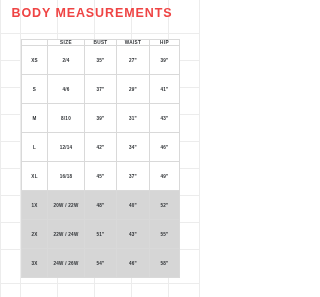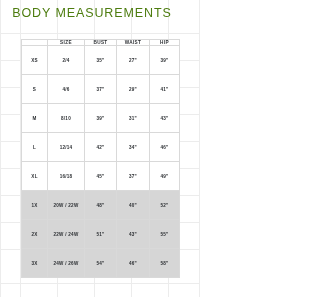--- a/index.html
+++ b/index.html
@@ -40,22 +40,22 @@
   }
 
   #title {
     position: absolute;
     left: 0;
     top: 6px;
     width: 184px;
     text-align: center;
     font-size: 12.5px;
     letter-spacing: 0.9px;
-    color: #4d7c0f;
-    font-weight: 400;
+    color: #ef4444;
+    font-weight: 700;
     white-space: nowrap;
   }
 
   #size-table-wrap {
     position: absolute;
     left: 21px;
     top: 39px;
     width: 158px;
     height: 239px;
   }

